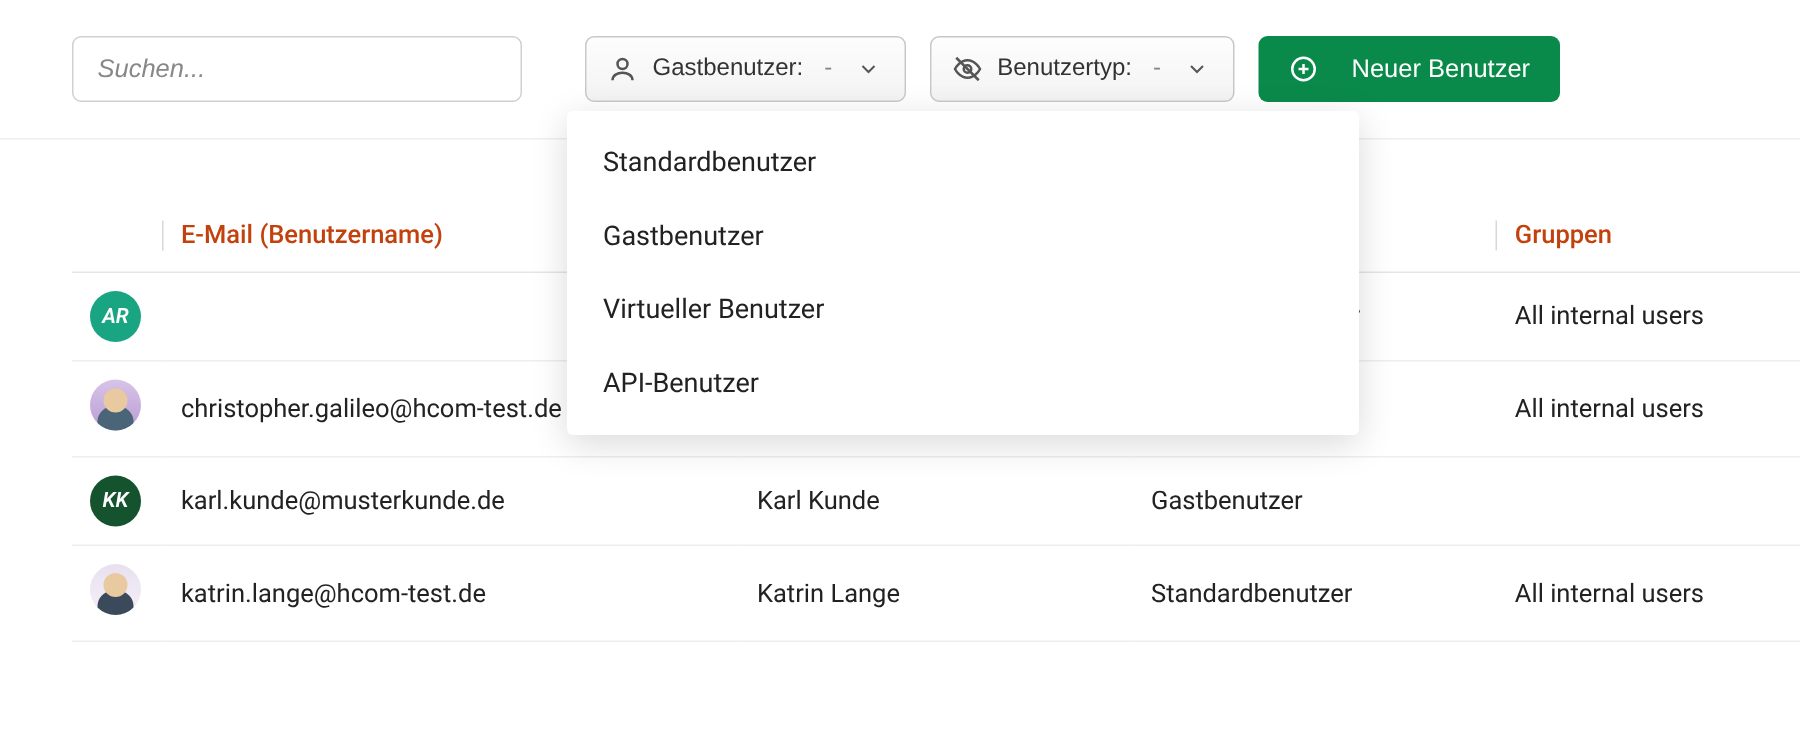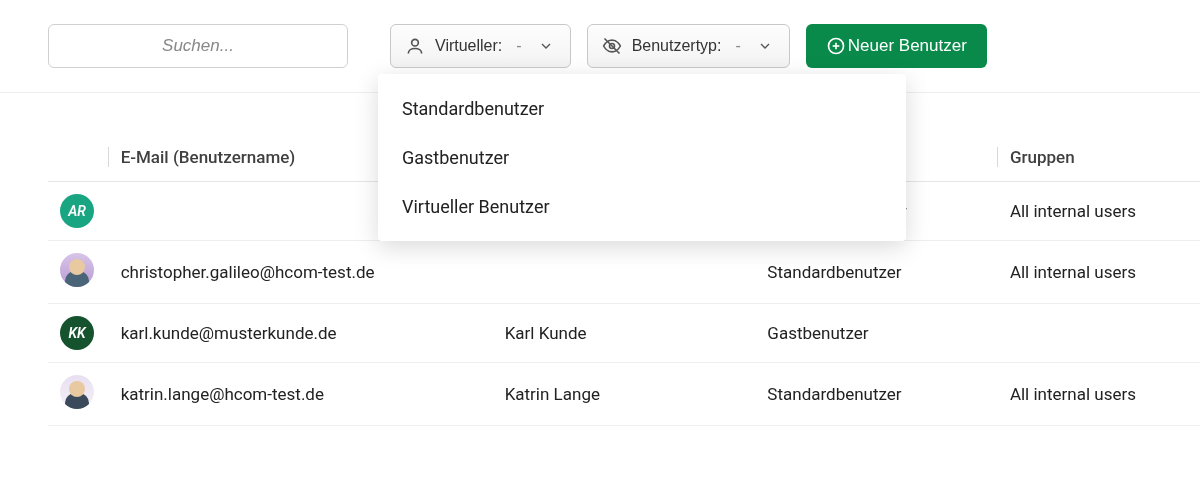--- a/index.html
+++ b/index.html
@@ -22,21 +22,20 @@
     .search-input {
       flex: 0 0 300px;
       height: 44px;
       border: 1px solid #d0d0d0;
       border-radius: 6px;
       padding: 0 16px;
       font-size: 17px;
       font-style: italic;
       color: #888;
       outline: none;
-      text-align: center;
     }
     .search-input::placeholder { color: #888; font-style: italic; }
     .spacer { flex: 0 0 10px; }
     .filter-btn {
       display: inline-flex;
       align-items: center;
       gap: 10px;
       height: 44px;
       padding: 0 14px;
       background: linear-gradient(#fdfdfd, #f3f3f3);
@@ -45,21 +44,21 @@
       cursor: pointer;
       font-size: 16px;
       color: #333;
       position: relative;
     }
     .filter-btn .icon { width: 20px; height: 20px; display: inline-flex; align-items: center; justify-content: center; }
     .filter-btn .dash { color: #888; margin: 0 4px; }
     .primary-btn {
       display: inline-flex;
       align-items: center;
-      gap: 2px;
+      gap: 22px;
       height: 44px;
       padding: 0 20px;
       background: #0a8a4a;
       border: none;
       border-radius: 6px;
       color: #fff;
       font-size: 17px;
       cursor: pointer;
     }
     .primary-btn .icon { width:20px; height:20px; display:inline-flex; align-items:center; justify-content:center; }
@@ -87,21 +86,21 @@
       padding: 0 0 0 48px;
       margin-top: 40px;
     }
     .user-table {
       width: 100%;
       border-collapse: collapse;
     }
     .user-table th {
       text-align: left;
       font-weight: 500;
-      color: #404040;
+      color: #c2410c;
       font-size: 17px;
       padding: 14px 12px;
       border-bottom: 1px solid #e5e5e5;
       position: relative;
     }
     .user-table th::after {
       content: "";
       position: absolute;
       right: 0;
       top: 30%;
@@ -169,21 +168,21 @@
   <input class="search-input" type="text" placeholder="Suchen..." style="">
   <div class="spacer"></div>
 
   <button class="filter-btn">
     <span class="icon">
       <svg viewBox="0 0 24 24" width="20" height="20" fill="none" stroke="#555" stroke-width="2">
           <circle cx="12" cy="8" r="4"></circle>
           <path d="M4 21c0-4 4-6 8-6s8 2 8 6"></path>
         </svg>
     </span>
-    <span>Virtueller:</span>
+    <span>Gastbenutzer:</span>
     <span class="dash">-</span>
     <span class="icon">
       <svg class="chevron" viewBox="0 0 24 24" fill="none" stroke="#555" stroke-width="2">
           <polyline points="6 9 12 15 18 9"></polyline>
         </svg>
     </span>
   </button>
 
   <button class="filter-btn">
     <span class="icon">
@@ -211,20 +210,21 @@
         </svg>
     </span>
     <span>Neuer Benutzer</span>
   </button>
 </div>
 
 <div class="dropdown">
   <div class="dropdown-item">Standardbenutzer</div>
   <div class="dropdown-item">Gastbenutzer</div>
   <div class="dropdown-item">Virtueller Benutzer</div>
+  <div class="dropdown-item">API-Benutzer</div>
 </div>
 
 <div class="table-wrapper">
   <table class="user-table">
     <thead>
       <tr>
         <th class="col-avatar"></th>
         <th class="col-email">E-Mail (Benutzername)</th>
         <th class="col-name">Name</th>
         <th class="col-type">Benutzertyp</th>

